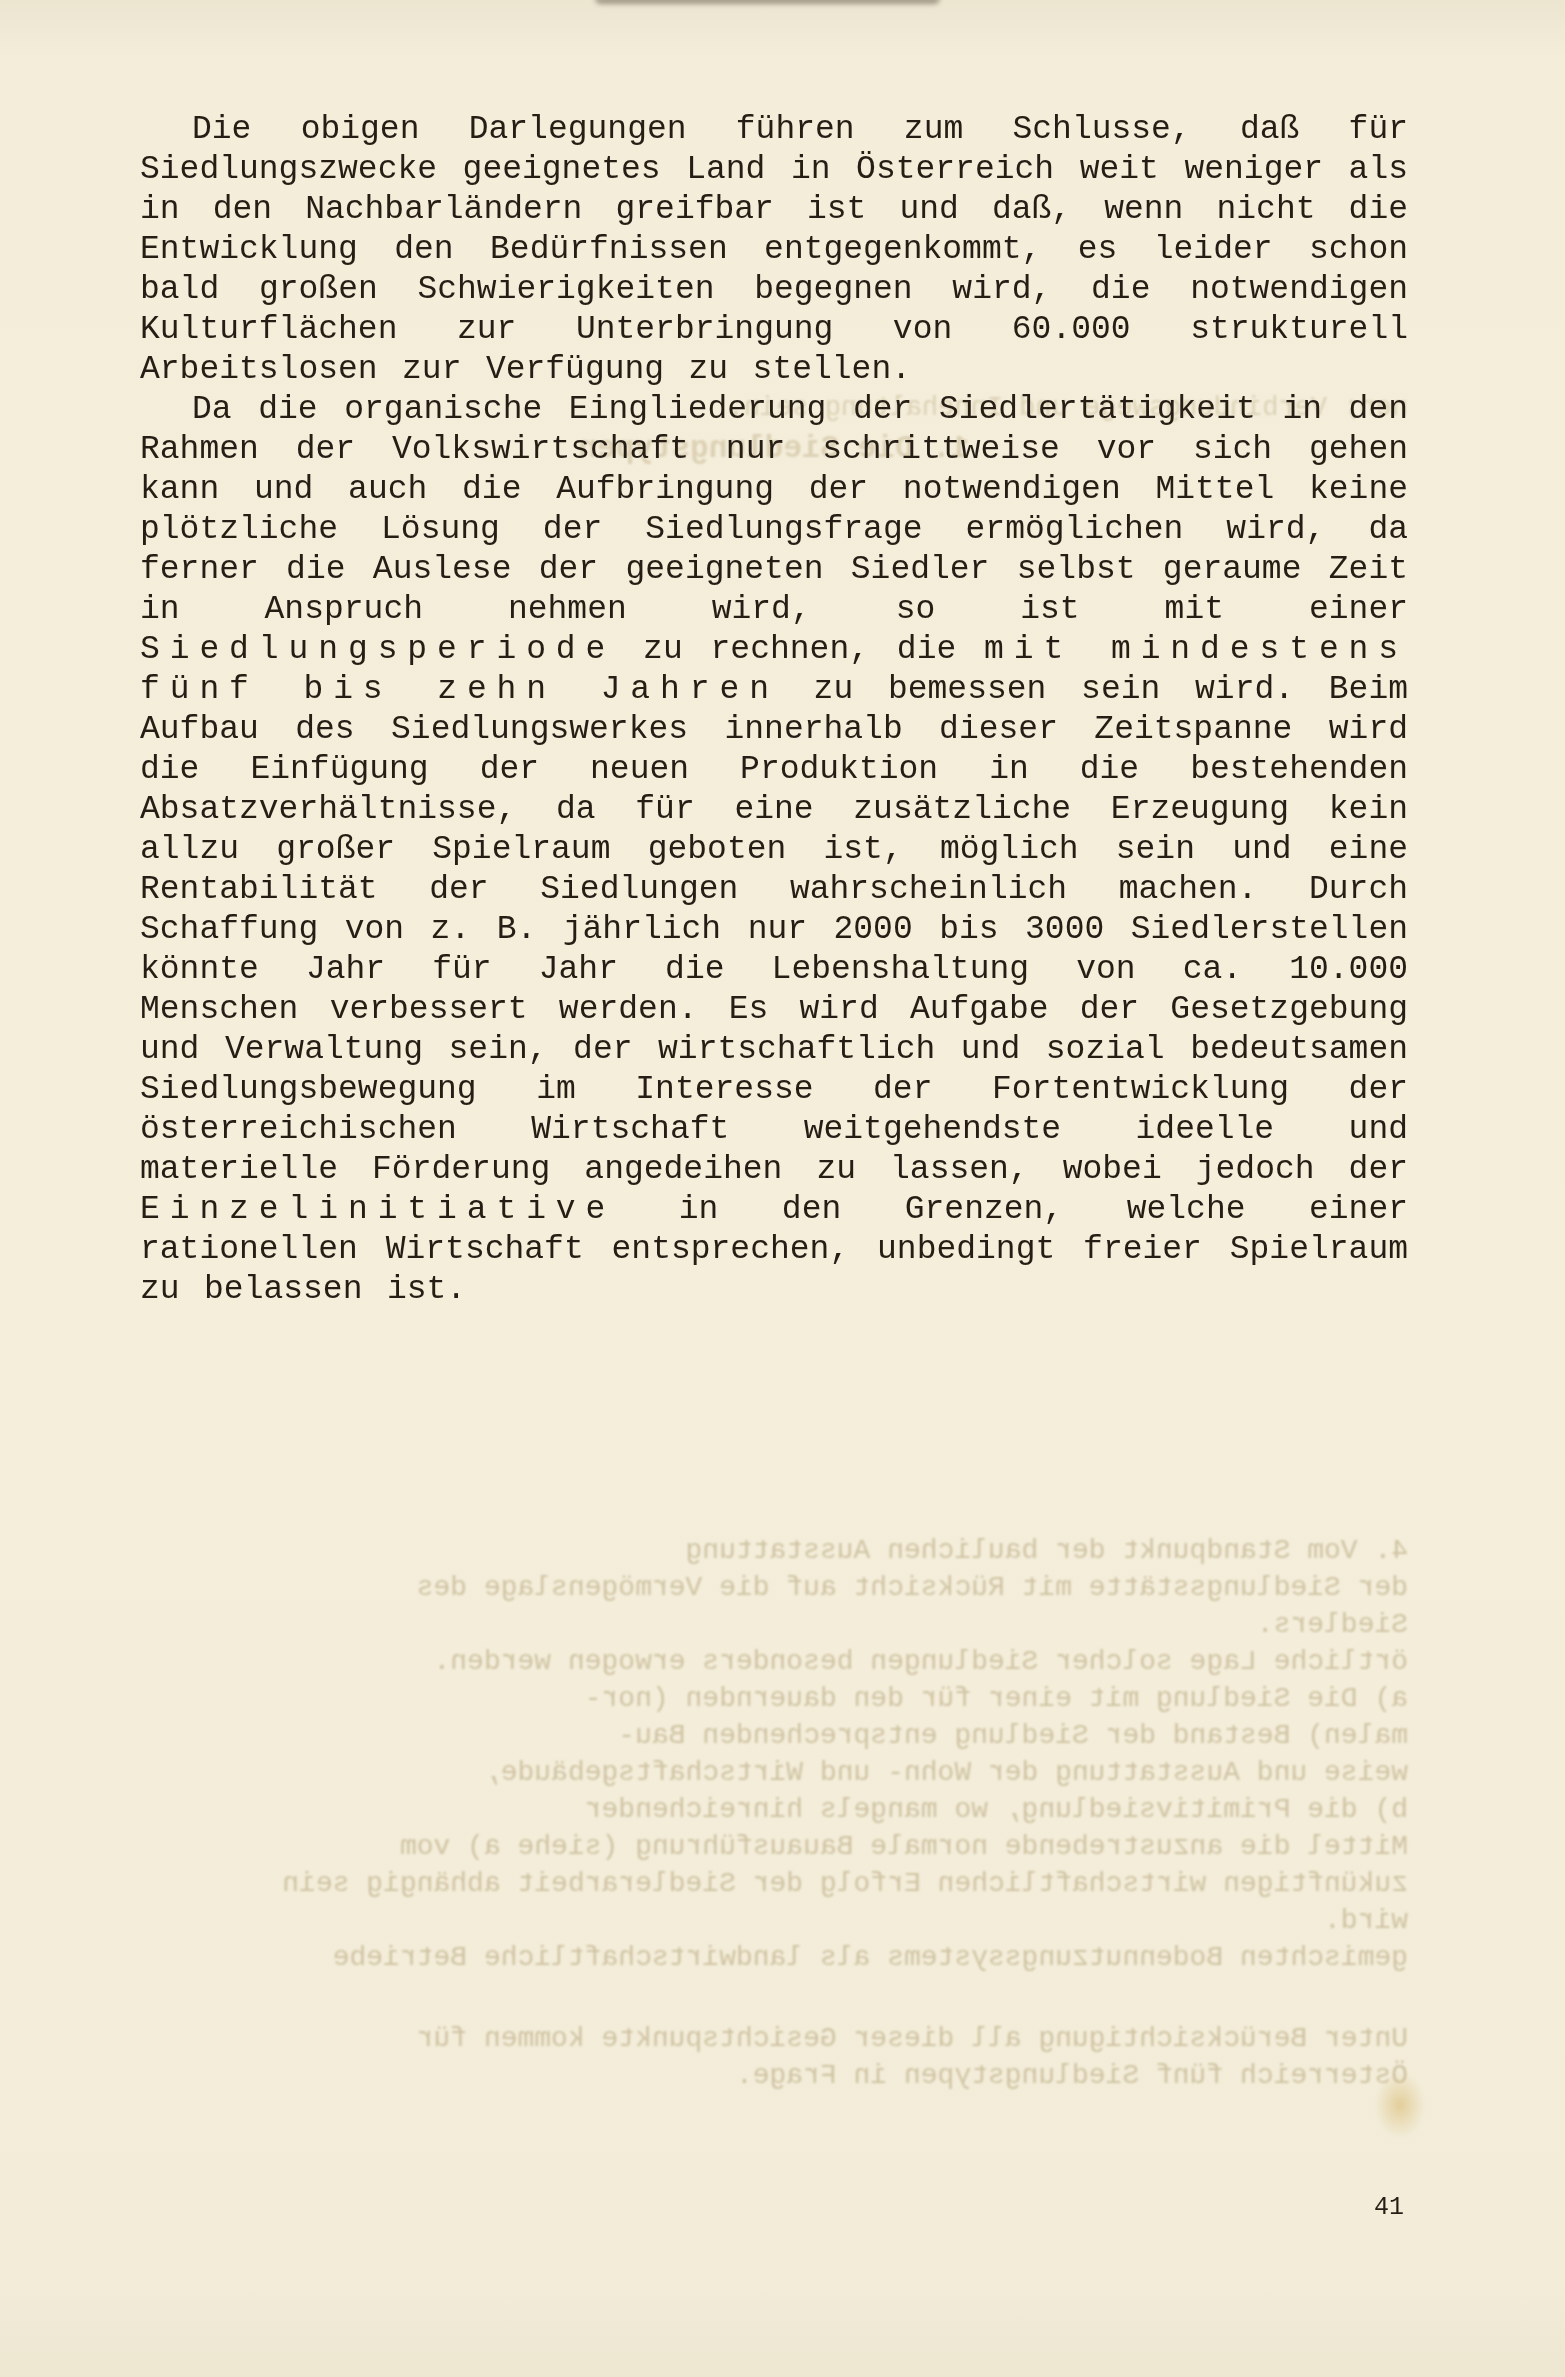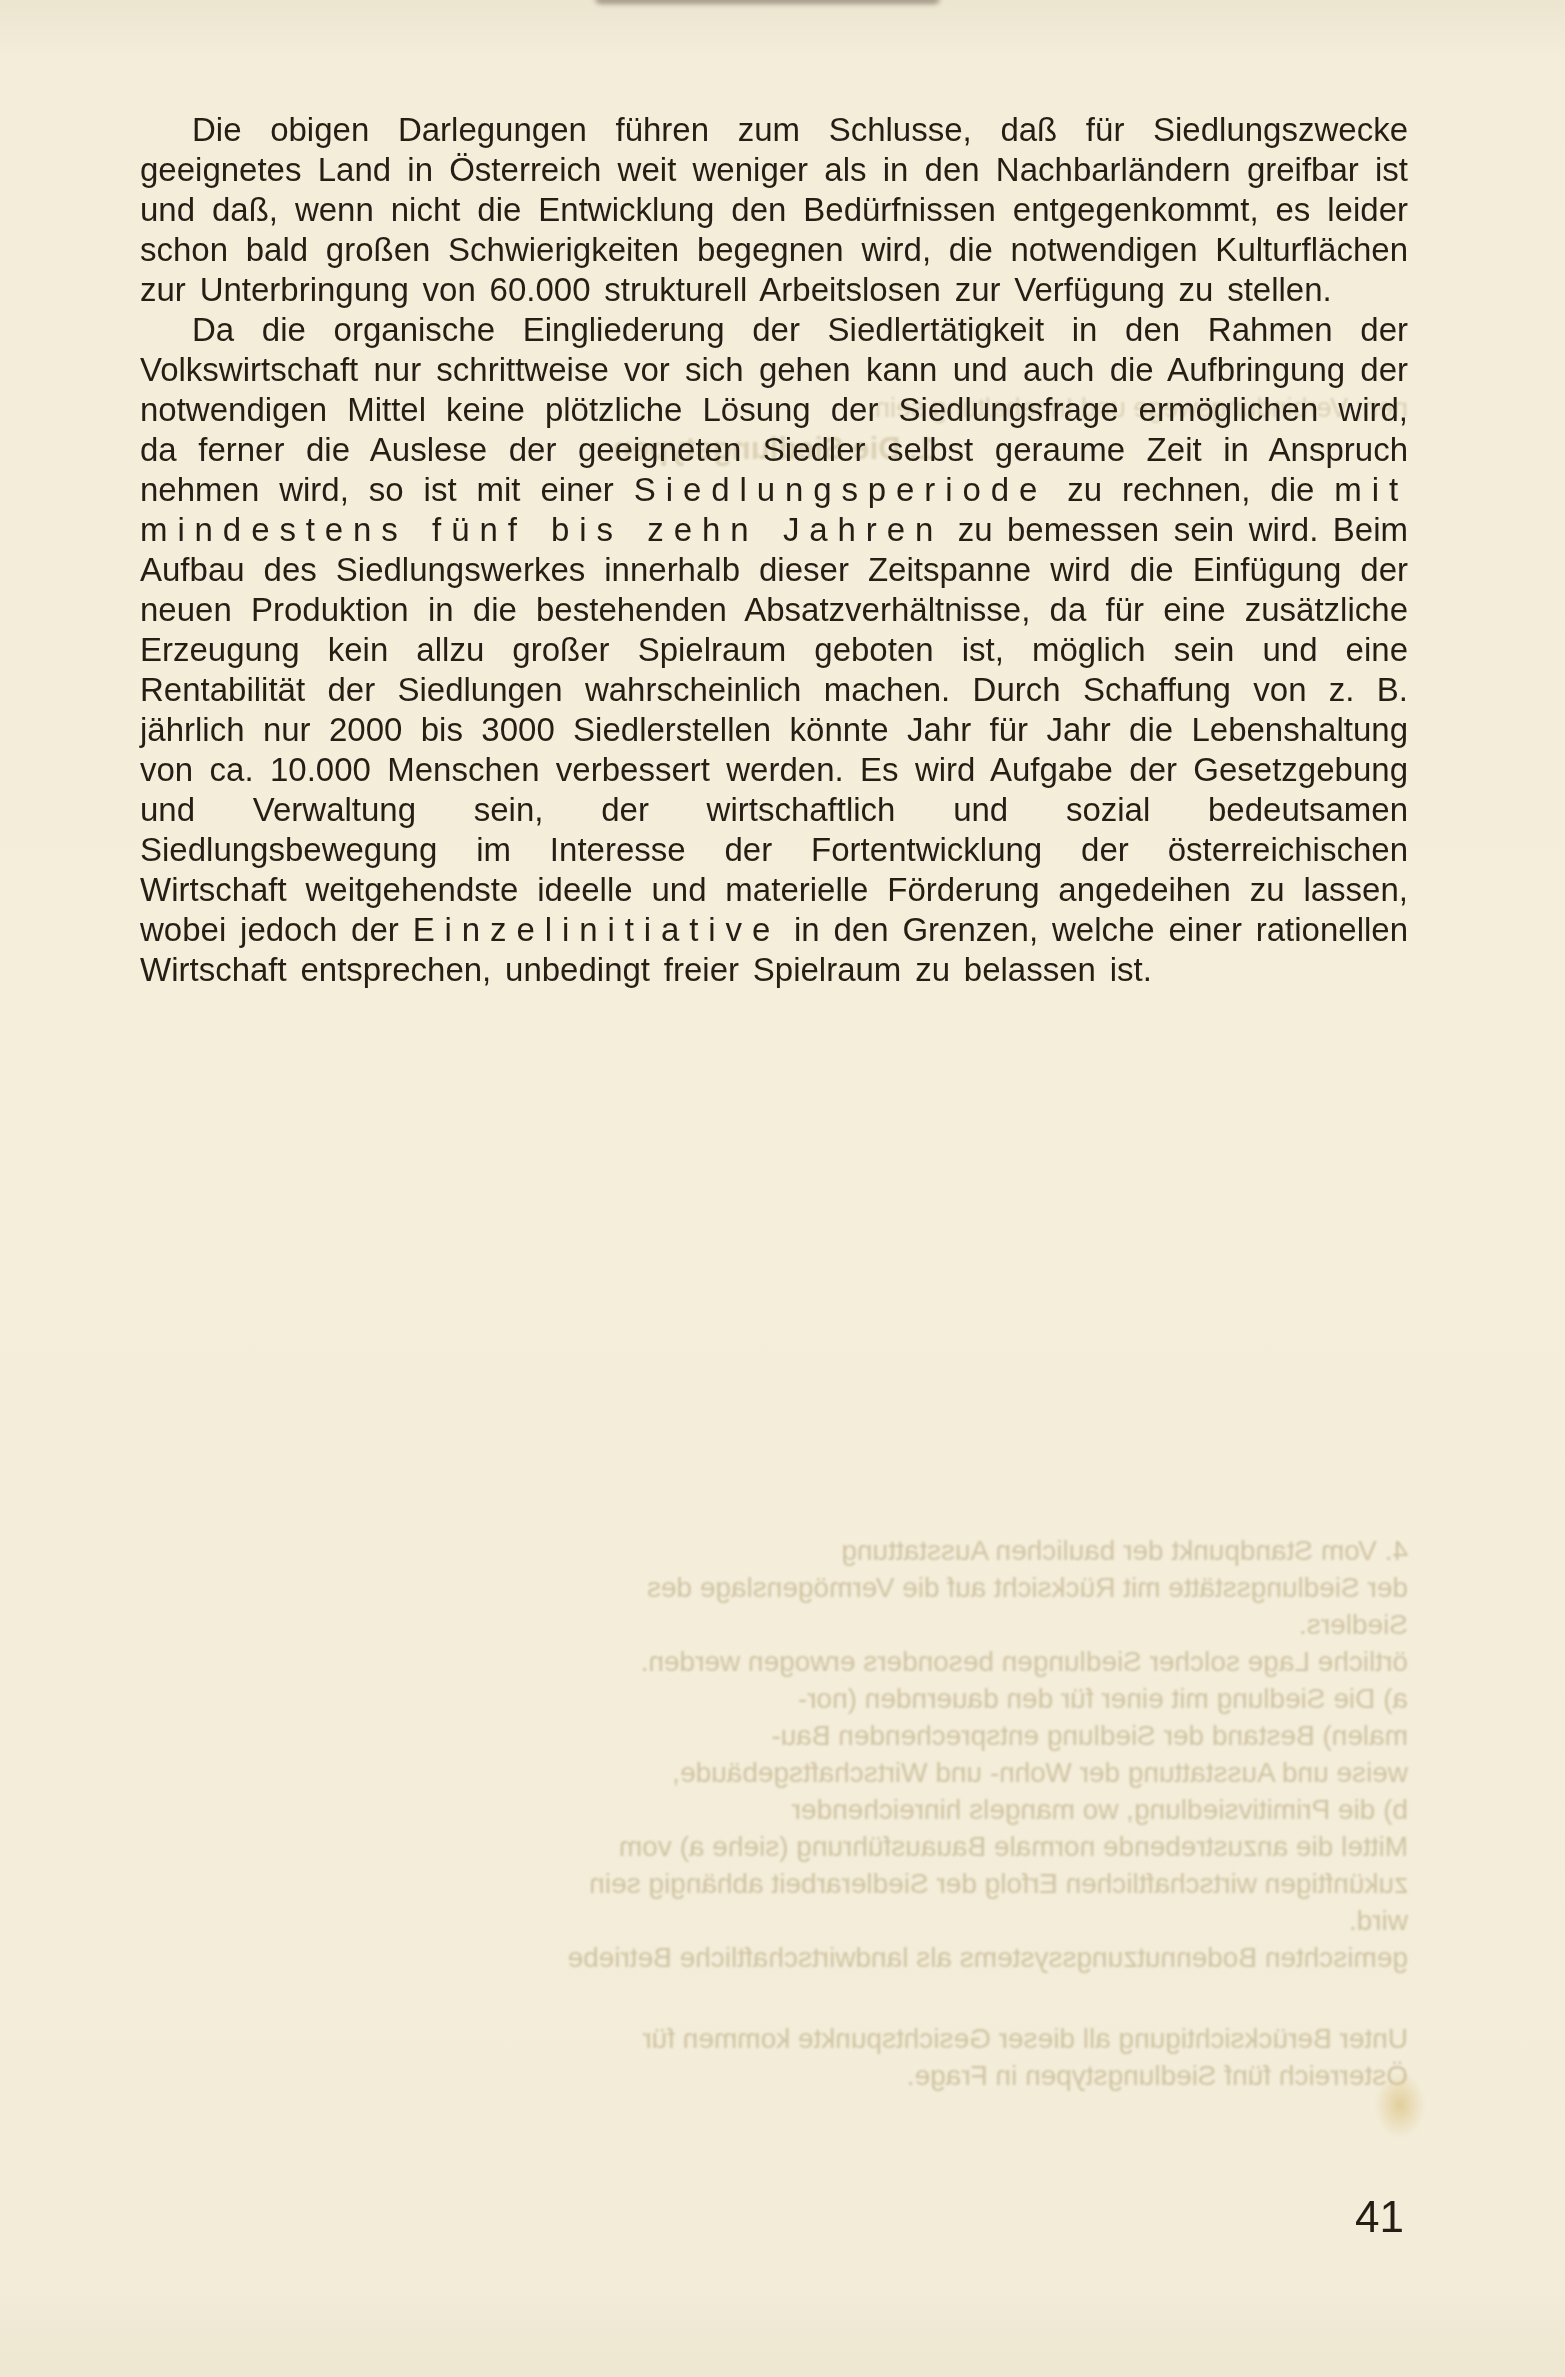--- a/index.html
+++ b/index.html
@@ -6,21 +6,21 @@
     margin: 0;
     padding: 0;
     background: #e6dfcb;
   }
   .page {
     position: relative;
     width: 1566px;
     height: 2377px;
     overflow: hidden;
     background: linear-gradient(180deg, #ece5d0 0%, #f3edda 2.5%, #f4eedb 50%, #f2ecd8 96%, #ede6d1 100%);
-    font-family: Liberation Sans, sans-serif;
+    font-family: Liberation Mono, monospace;
     color: #261e15;
   }
   .scan-edge {
     position: absolute;
     top: -3.1px;
     left: 38%;
     width: 22%;
     height: 7px;
     background: rgba(70, 58, 44, 0.45);
     filter: blur(2.4px);
@@ -87,21 +87,21 @@
     width: 50px;
     height: 66px;
     background: radial-gradient(ellipse at center, rgba(208, 170, 80, 0.45) 0%, rgba(208, 170, 80, 0.0) 70%);
     filter: blur(1.6px);
     z-index: 1;
   }
   .page-number {
     position: absolute;
     top: 2195px;
     right: 162px;
-    font-size: 44px;
+    font-size: 25px;
     line-height: 1;
     z-index: 2;
   }
 </style>
 </head>
 <body>
 
 <div class="page">
 
   <div class="scan-edge"></div>

